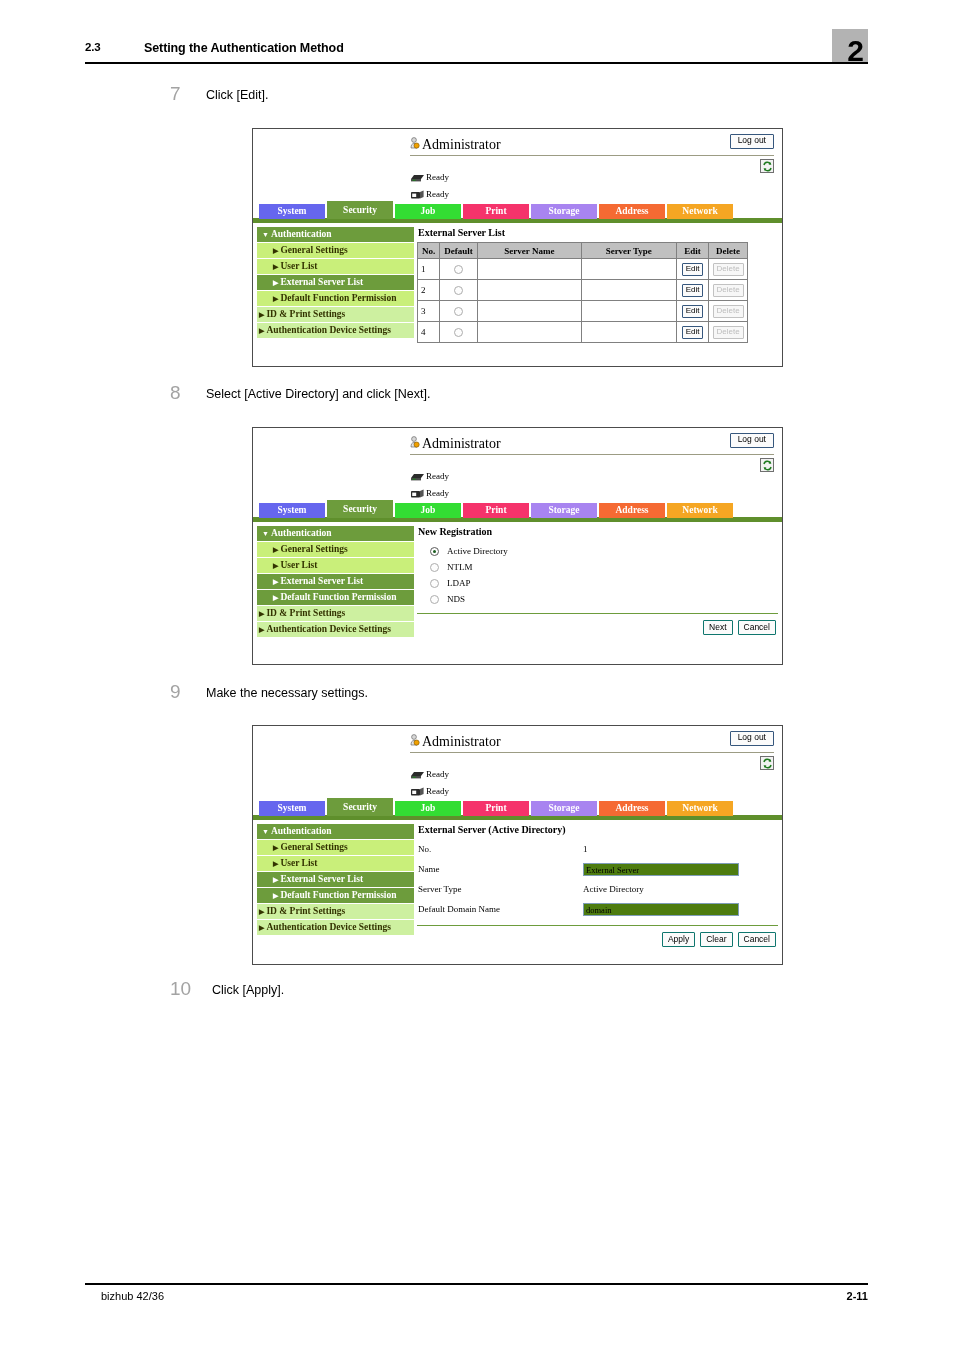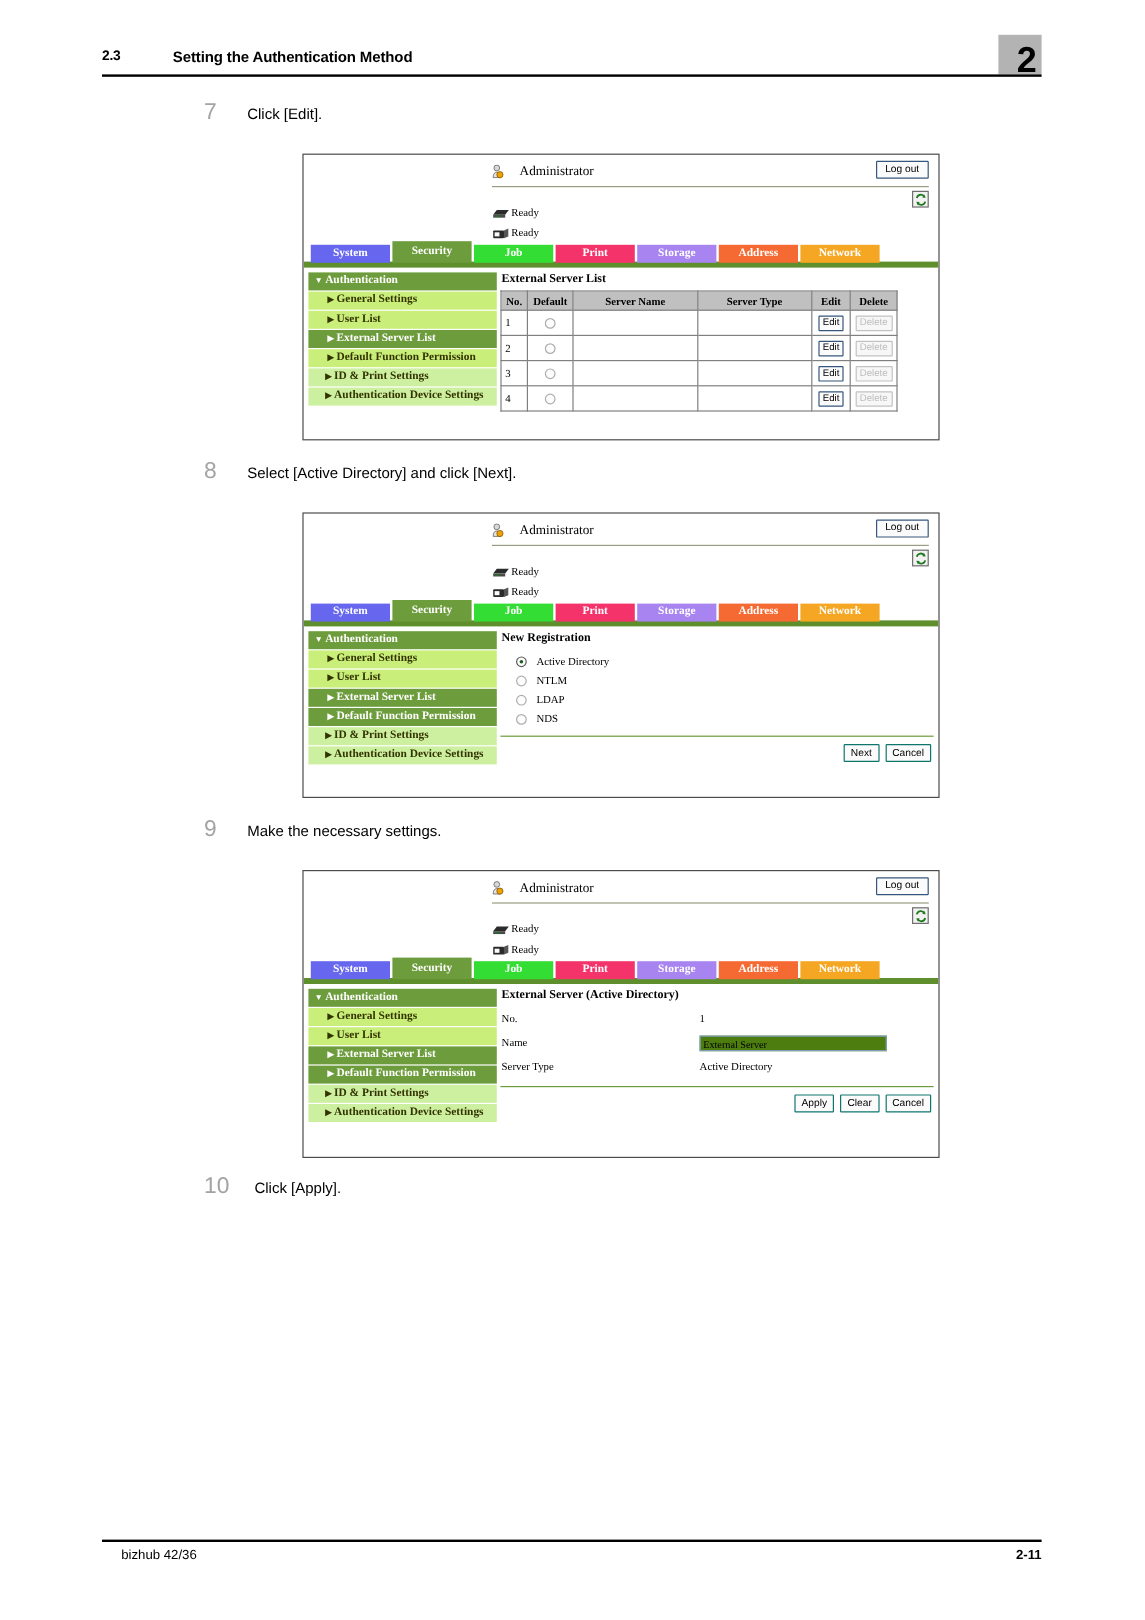--- a/index.html
+++ b/index.html
@@ -101,24 +101,23 @@
   .shot-inner { position: relative; width: 100%; height: 100%; }
 
   .ui-head {
     position: relative;
     height: 72px;
   }
   .ui-user {
     position: absolute;
     left: 157px;
     top: 8px;
-    font-size: 11px;
+    font-size: 14px;
     display: flex;
-    align-items: center;
-    gap: 12px;
+    gap: 1px;
     white-space: nowrap;
   }
   .ui-head-rule {
     position: absolute;
     left: 157px;
     top: 26px;
     right: 8px;
     height: 1px;
     background: #9c9c84;
   }
@@ -208,21 +207,21 @@
     height: 15px;
     line-height: 15px;
     margin-bottom: 1px;
     box-sizing: border-box;
     white-space: nowrap;
     overflow: hidden;
   }
   .nav-l0 { background: #6d9c3c; color: #ffffff; padding-left: 5px; }
   .nav-l1 { background: #c9ef7a; color: #333300; padding-left: 16px; }
   .nav-l1.act { background: #6d9c3c; color: #ffffff; }
-  .nav-l0b { background: #cdf0a0; color: #333300; padding-left: 14px; }
+  .nav-l0b { background: #cdf0a0; color: #333300; padding-left: 2px; }
   .caret { font-size: 7px; margin-right: 2px; }
 
   .ui-content {
     position: absolute;
     left: 163px;
     top: 4px;
     right: 2px;
   }
   .panel-title {
     font-size: 10px;
@@ -692,20 +691,26 @@
           <div class="frm-row">
             <div class="frm-lbl">Name</div>
             <div class="frm-val">
               <div class="frm-input">External Server</div>
             </div>
           </div>
           <div class="frm-row">
             <div class="frm-lbl">Server Type</div>
             <div class="frm-val">Active Directory</div>
           </div>
+          <div class="frm-row">
+            <div class="frm-lbl">Default Domain Name</div>
+            <div class="frm-val">
+              <div class="frm-input">domain</div>
+            </div>
+          </div>
         </div>
         <div class="form-rule"></div>
         <div class="btn-row">
           <span class="form-btn">Apply</span>
           <span class="form-btn">Clear</span>
           <span class="form-btn">Cancel</span>
         </div>
       </div>
     </div>
   </div>

